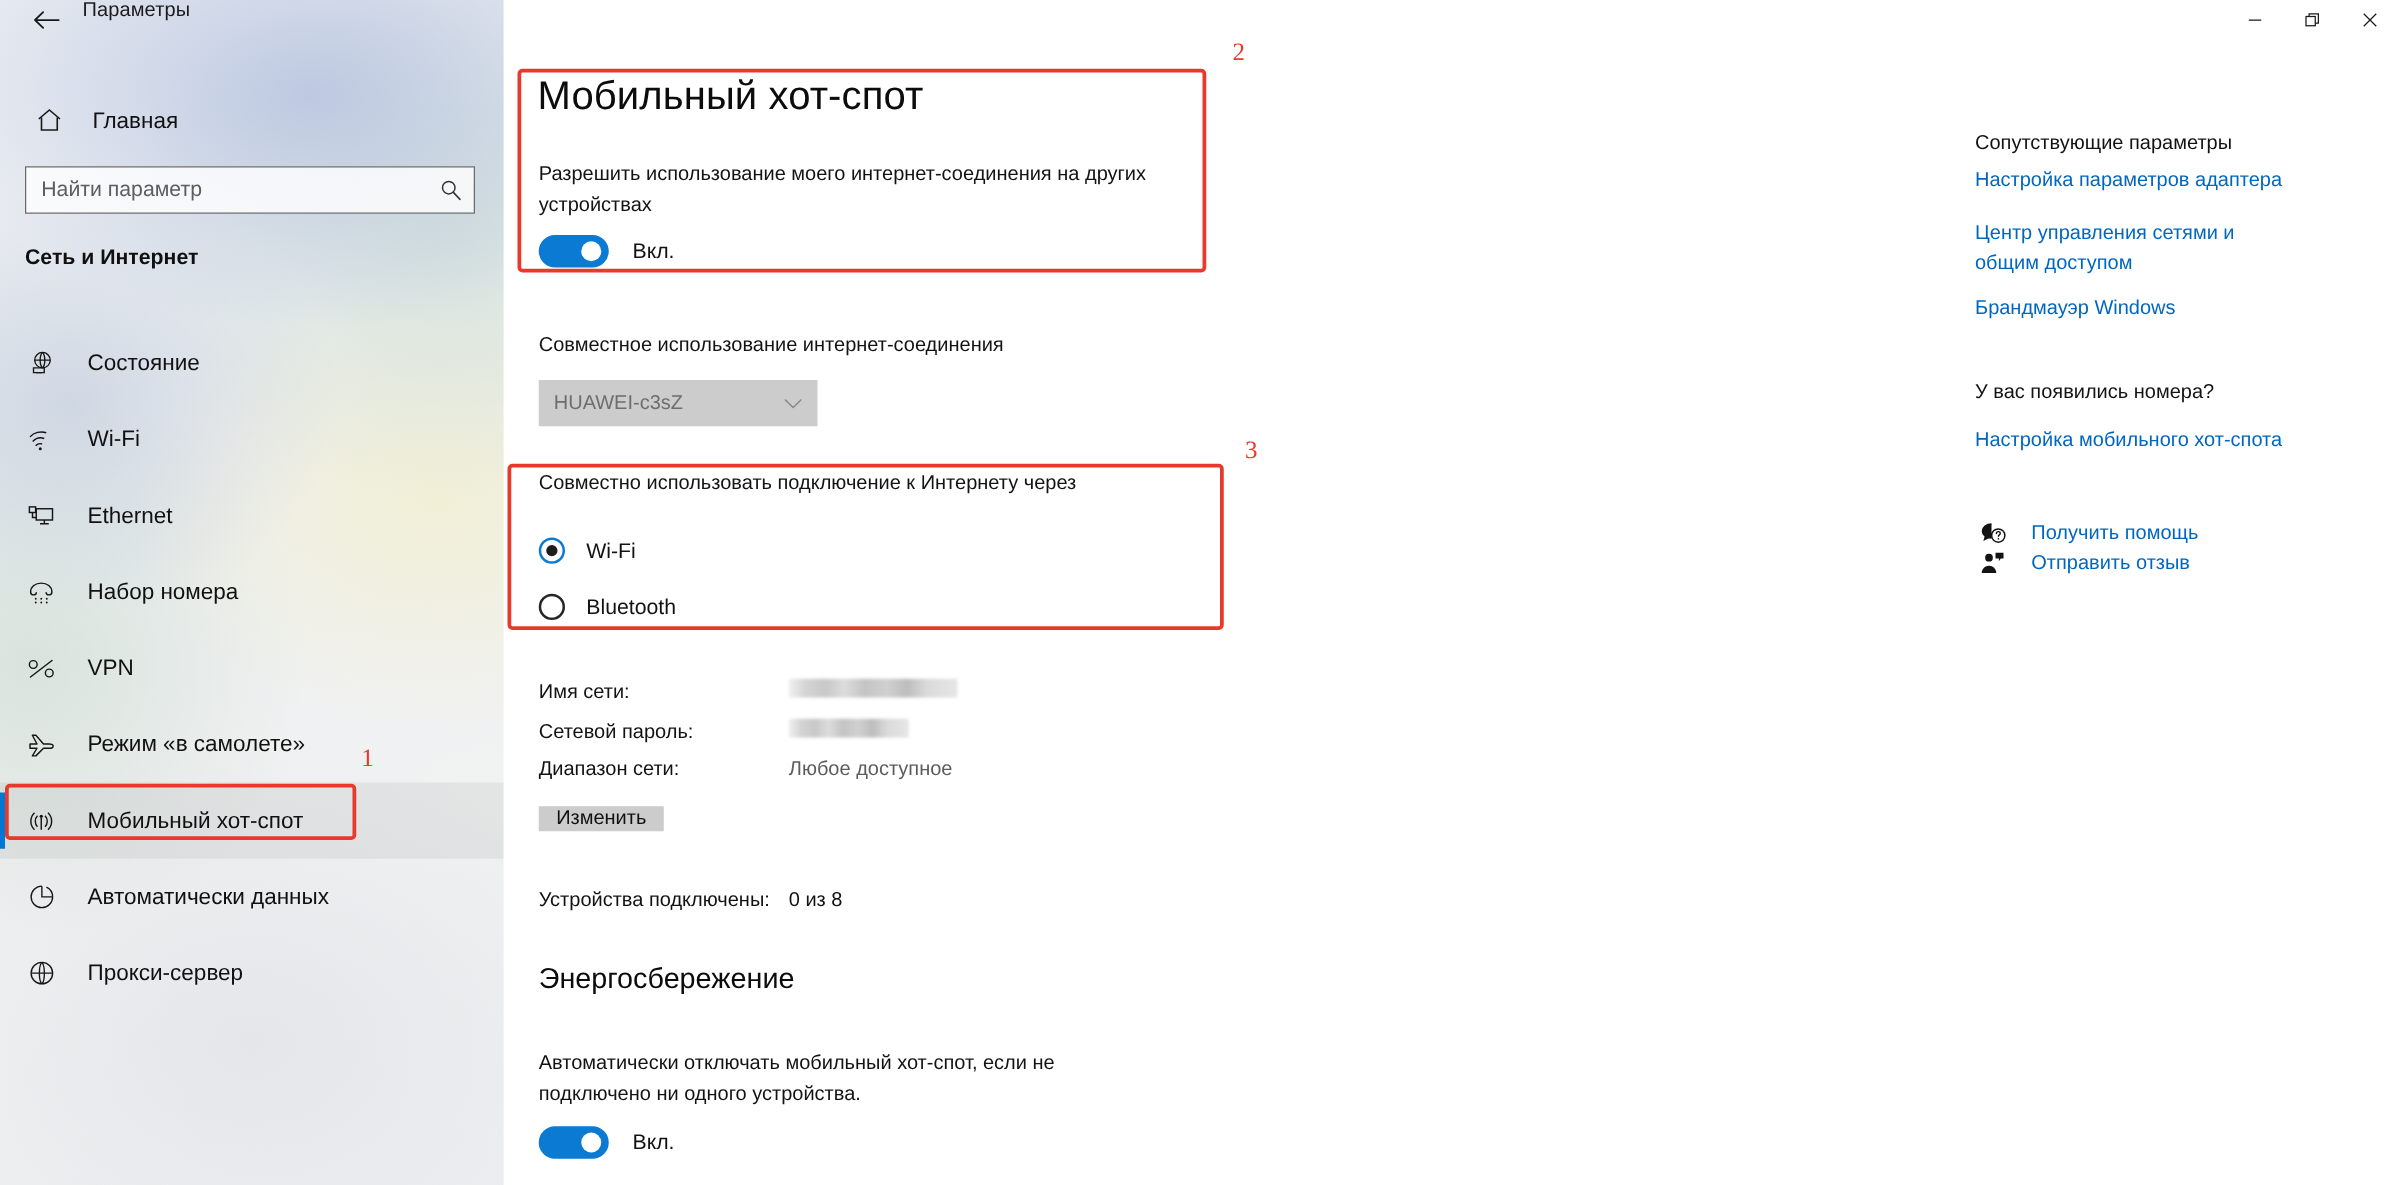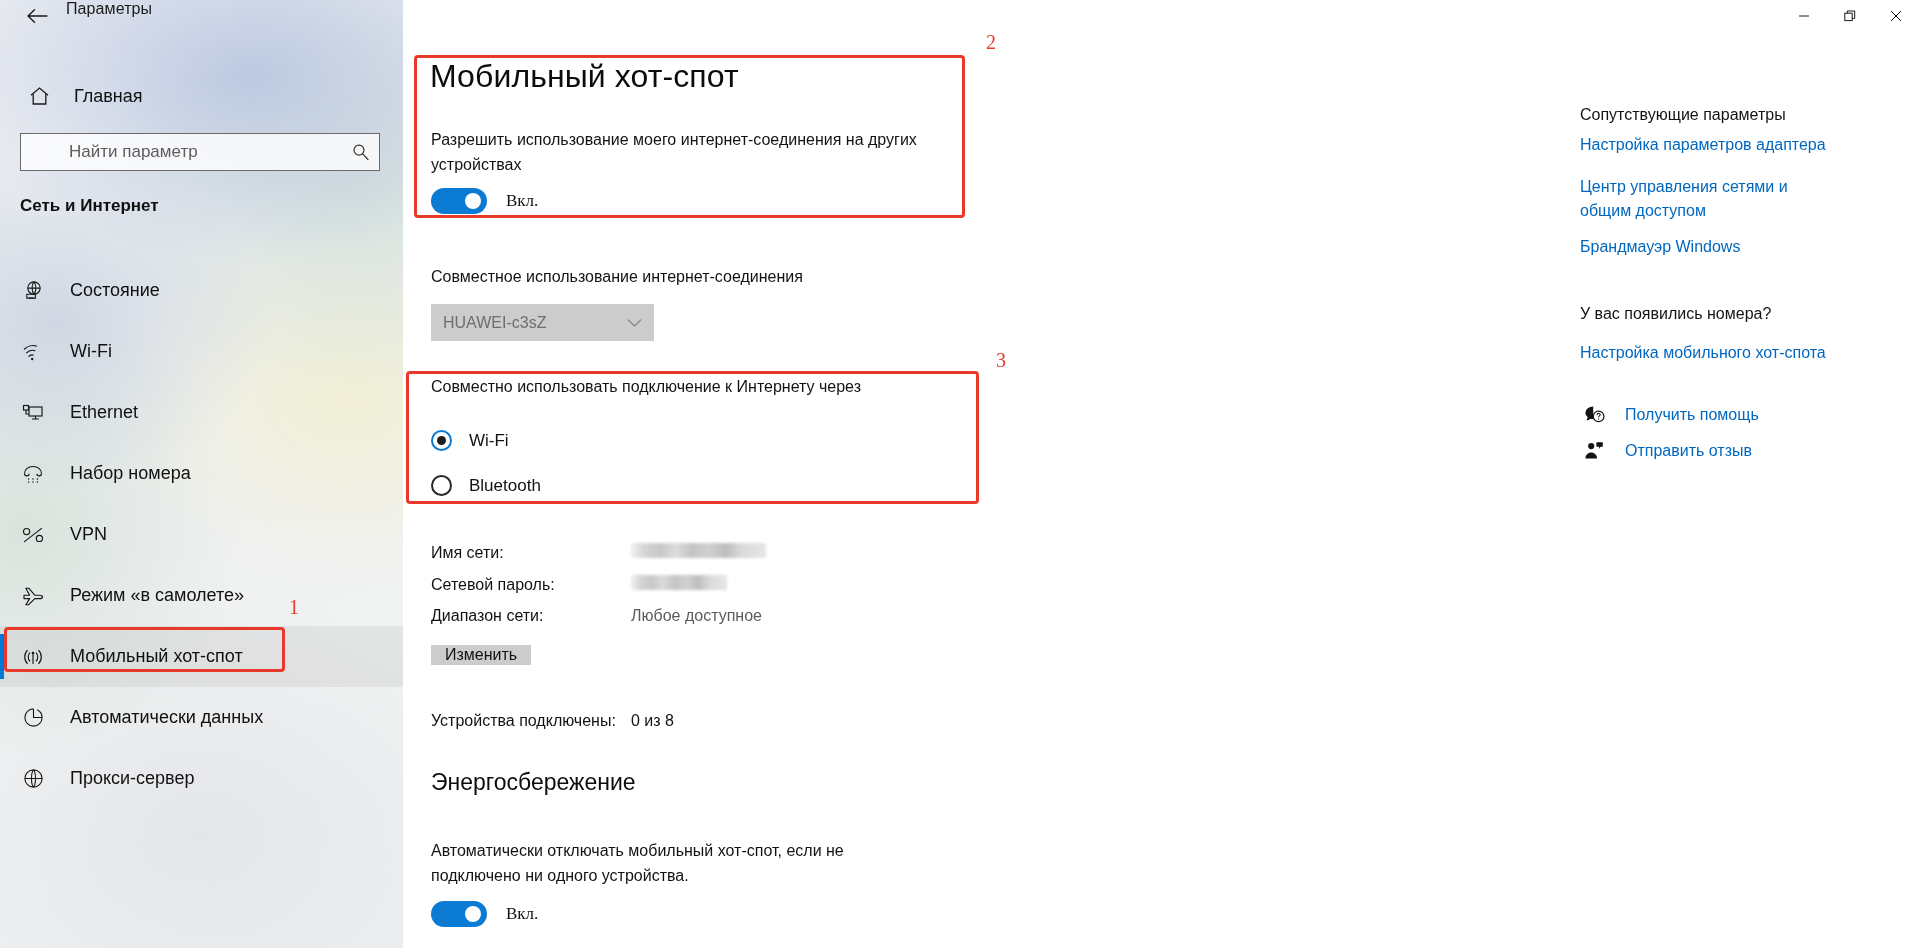--- a/index.html
+++ b/index.html
@@ -85,21 +85,20 @@
     left: 20px; top: 133px;
     width: 360px; height: 38px;
   }
   .search-box {
     width: 100%; height: 100%;
     border: 1px solid #6b6b6b;
     background: rgba(255,255,255,0.80);
     display: flex;
     align-items: flex-end;
     position: relative;
-    padding-left: 36px;
   }
   .search-input {
     border: none;
     outline: none;
     background: transparent;
     font-family: inherit;
     font-size: 17px;
     color: #111;
     padding: 0 36px 0 12px;
     width: 100%;
@@ -179,21 +178,21 @@
   .share-desc {
     position: absolute;
     left: 28px; top: 127px;
     width: 530px;
     font-size: 16px;
     line-height: 25px;
     color: #131313;
   }
 
   
-  .toggle-row { display: flex; align-items: center; font-family: Liberation Serif, serif; }
+  .toggle-row { display: flex; align-items: center; }
   .toggle {
     width: 56px; height: 26px;
     border-radius: 13px;
     background: #0a7ad3;
     position: relative;
     cursor: pointer;
     flex: 0 0 auto;
   }
   .toggle .knob {
     position: absolute;
@@ -377,21 +376,21 @@
     align-items: center;
     justify-content: center;
     color: #131313;
     flex: 0 0 28px;
   }
   .rp-icon-row .lbl {
     margin-left: 17px;
     font-size: 16px;
     color: #0067c0;
   }
-  .rp-row-help     { left: 0; top: 405px; }
+  .rp-row-help     { left: 0; top: 417px; }
   .rp-row-feedback { left: 0; top: 441px; }
 
   
   .wincontrols {
     position: absolute;
     right: 0; top: 0;
     height: 32px;
     display: flex;
   }
   .wc {

